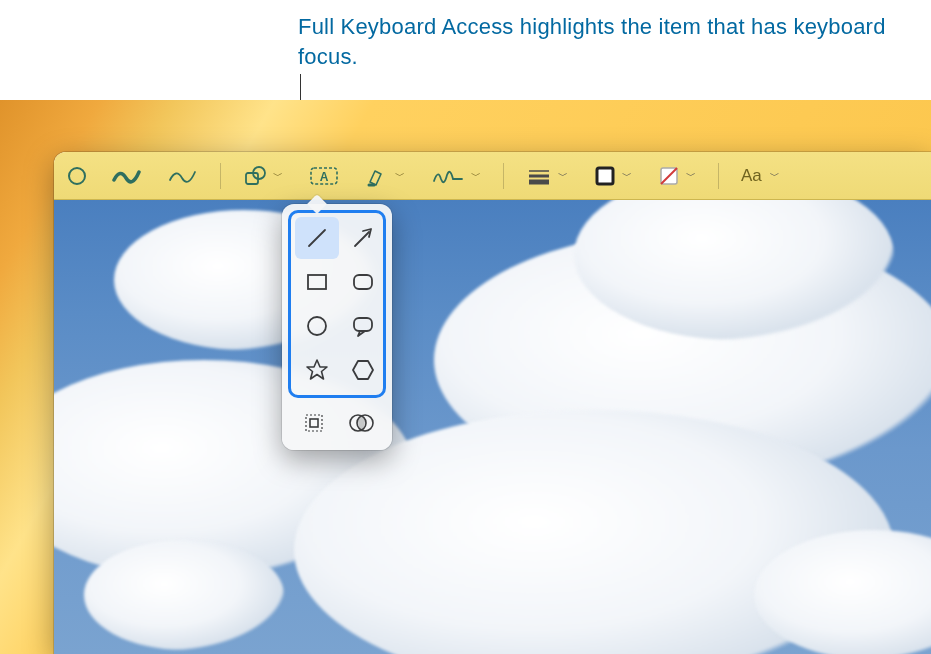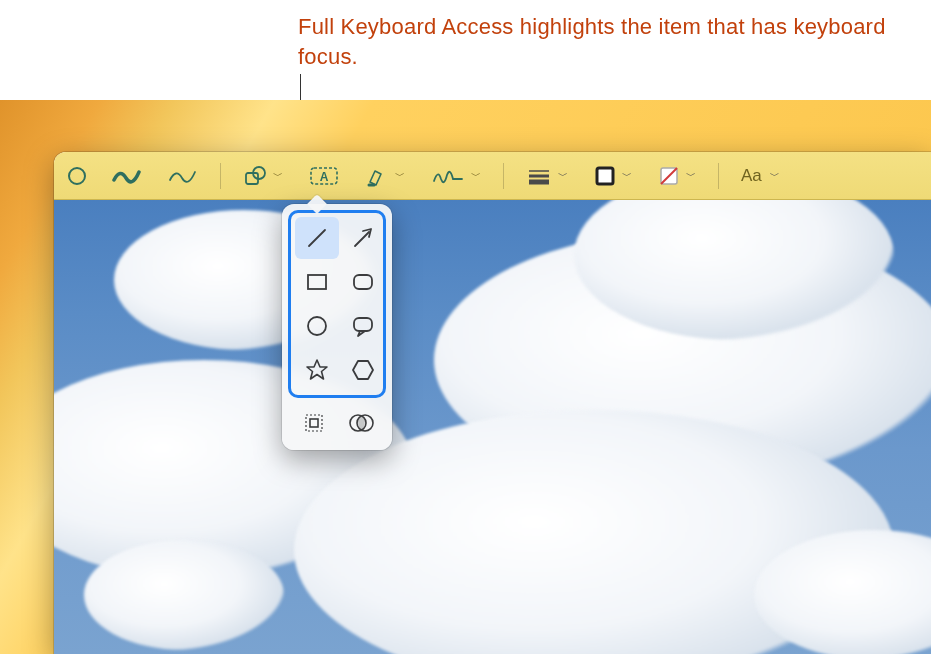--- a/index.html
+++ b/index.html
@@ -11,21 +11,21 @@
     background: #fff;
     overflow: hidden;
     position: relative;
   }
   .callout-text {
     position: absolute;
     top: 12px;
     left: 298px;
     font-size: 22px;
     line-height: 1.35;
-    color: #c2410c;
+    color: #0369a1;
     letter-spacing: 0.2px;
   }
   .callout-line {
     position: absolute;
     left: 300px;
     top: 74px;
     width: 1px;
     height: 156px;
     background: #333;
   }

